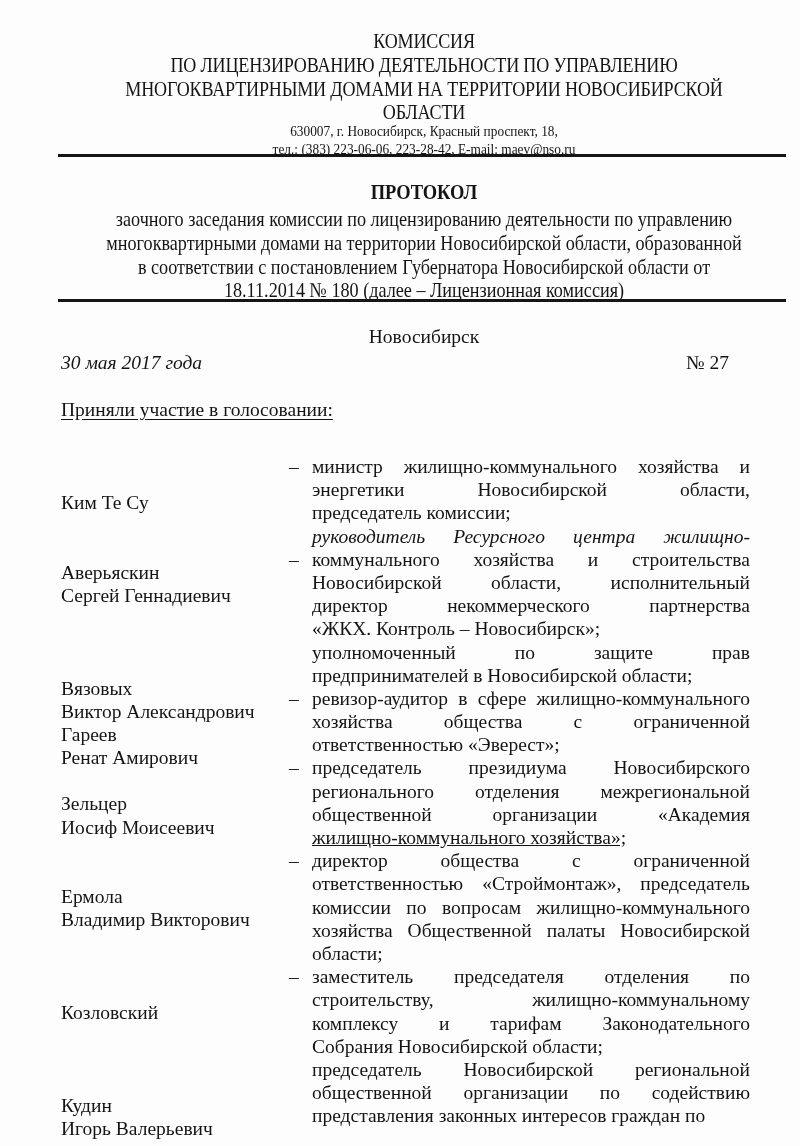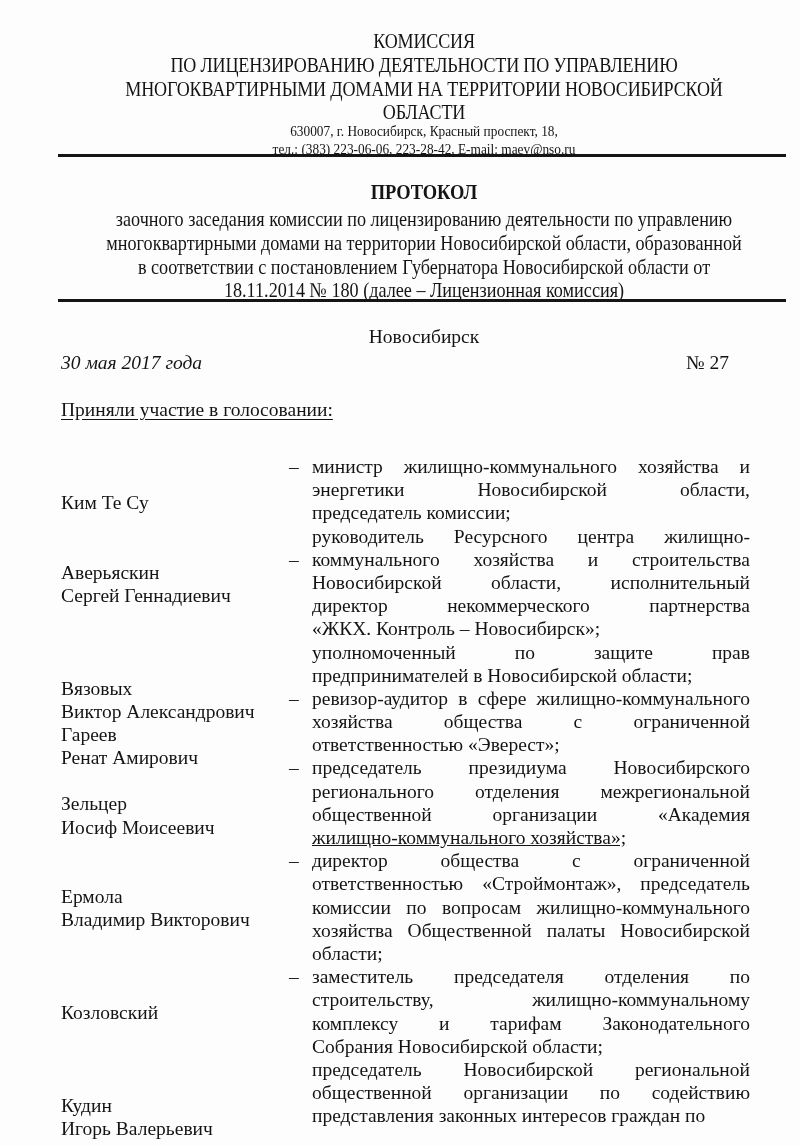--- a/index.html
+++ b/index.html
@@ -108,21 +108,21 @@
           <div class="jl last" style="height: 23.2px; display: block; white-space: nowrap;">председатель комиссии;</div>
         </div>
       </div>
       <div class="row">
         <div class="names">
           <div>Аверьяскин</div>
           <div>Сергей Геннадиевич</div>
         </div>
         <div class="dash" style="top: 23.2px;">–</div>
         <div class="desc">
-          <div class="jl" style="height: 23.2px;">
+          <div class="jl" style="height: 23.2px; font-style: italic;">
             <span>руководитель</span>
             <span>Ресурсного</span>
             <span>центра</span>
             <span>жилищно-</span>
           </div>
           <div class="jl" style="height: 23.2px;">
             <span>коммунального</span>
             <span>хозяйства</span>
             <span>и</span>
             <span>строительства</span>

